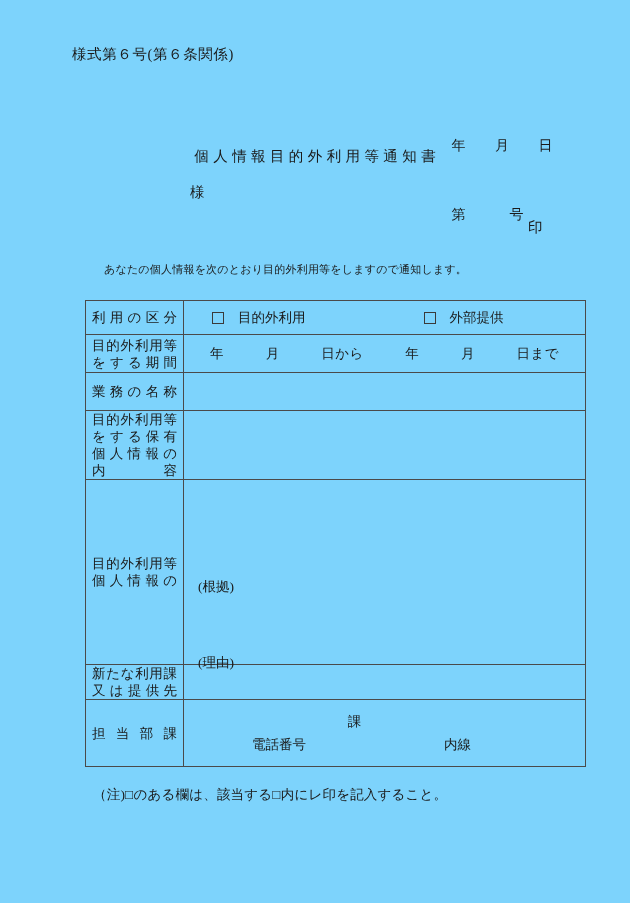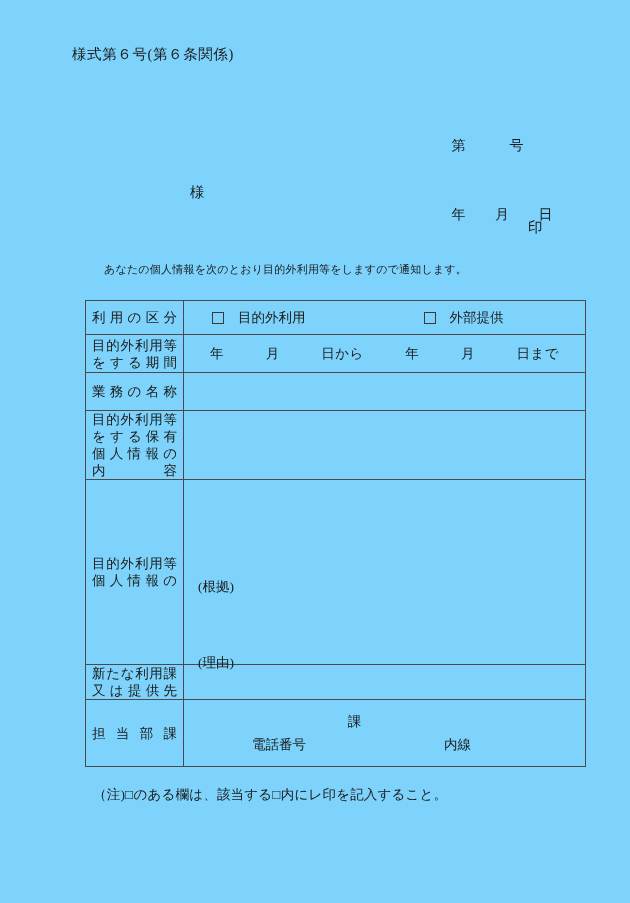--- a/index.html
+++ b/index.html
@@ -173,24 +173,25 @@
   }
 </style>
 </head>
 <body>
 
 <div id="page">
 
   <div class="form-no">様式第６号(第６条関係)</div>
 
   <div class="doc-meta">
+    <div>年　　月　　日</div>
     <div>第　　　号</div>
-    <div>年　　月　　日</div>
   </div>
 
+  <div class="doc-title">個人情報目的外利用等通知書</div>
 
   <div class="addressee">様</div>
 
   <div class="seal">印</div>
 
   <div class="body-sentence">あなたの個人情報を次のとおり目的外利用等をしますので通知します。</div>
 
   <table id="form-table">
     <tbody>
 

